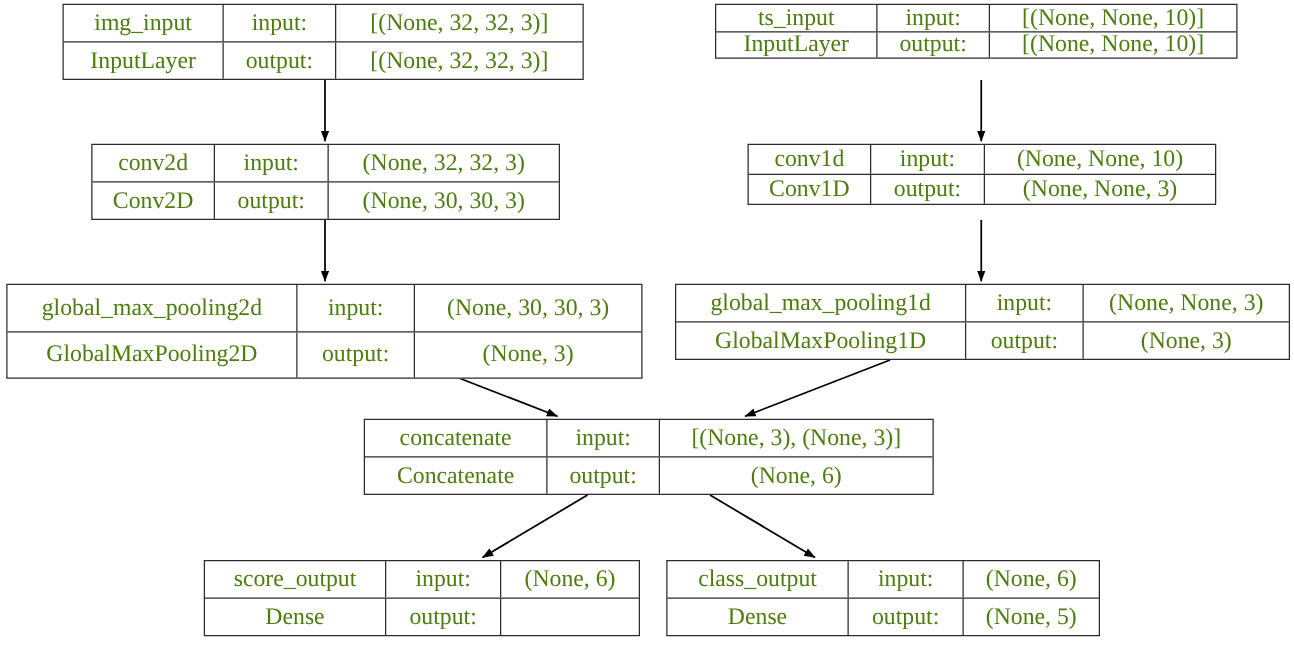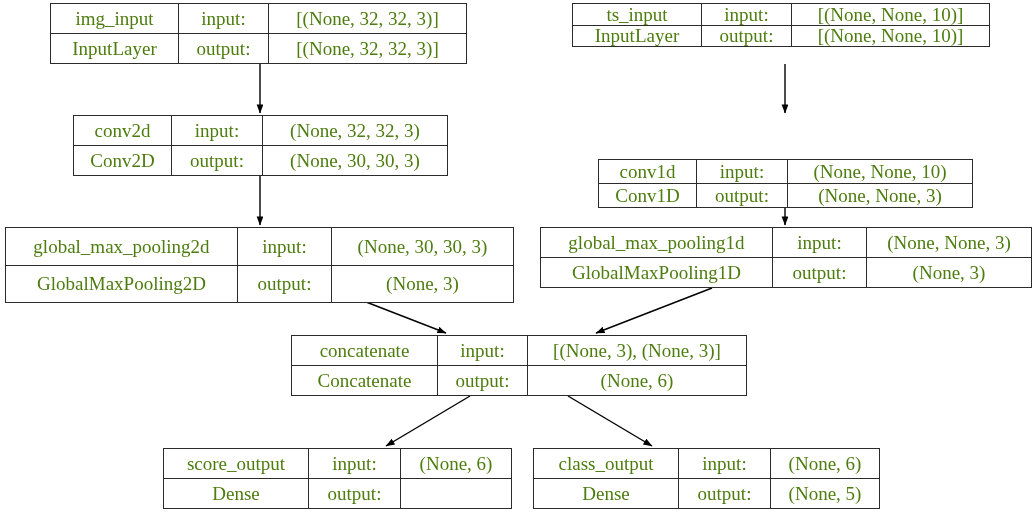--- a/index.html
+++ b/index.html
@@ -116,21 +116,21 @@
           <div class="cell c-name" style="width: 98px; flex: 0 0 98px;">conv2d</div>
           <div class="cell c-io" style="width: 91px; flex: 0 0 91px;">input:</div>
           <div class="cell c-shape" style="flex: 1 1 auto; font-family: Liberation Serif, serif;">(None, 32, 32, 3)</div>
         </div>
         <div class="node-row row-bottom">
           <div class="cell c-name" style="width: 98px; flex: 0 0 98px;">Conv2D</div>
           <div class="cell c-io" style="width: 91px; flex: 0 0 91px;">output:</div>
           <div class="cell c-shape" style="flex: 1 1 auto;">(None, 30, 30, 3)</div>
         </div>
       </div>
-      <div class="node" style="left: 598px; top: 115px; width: 375px; height: 49px; margin-top: 44px;">
+      <div class="node" style="left: 598px; top: 115px; width: 375px; height: 49px;">
         <div class="node-row row-top">
           <div class="cell c-name" style="width: 98px; flex: 0 0 98px;">conv1d</div>
           <div class="cell c-io" style="width: 91px; flex: 0 0 91px;">input:</div>
           <div class="cell c-shape" style="flex: 1 1 auto;">(None, None, 10)</div>
         </div>
         <div class="node-row row-bottom">
           <div class="cell c-name" style="width: 98px; flex: 0 0 98px;">Conv1D</div>
           <div class="cell c-io" style="width: 91px; flex: 0 0 91px;">output:</div>
           <div class="cell c-shape" style="flex: 1 1 auto;">(None, None, 3)</div>
         </div>

